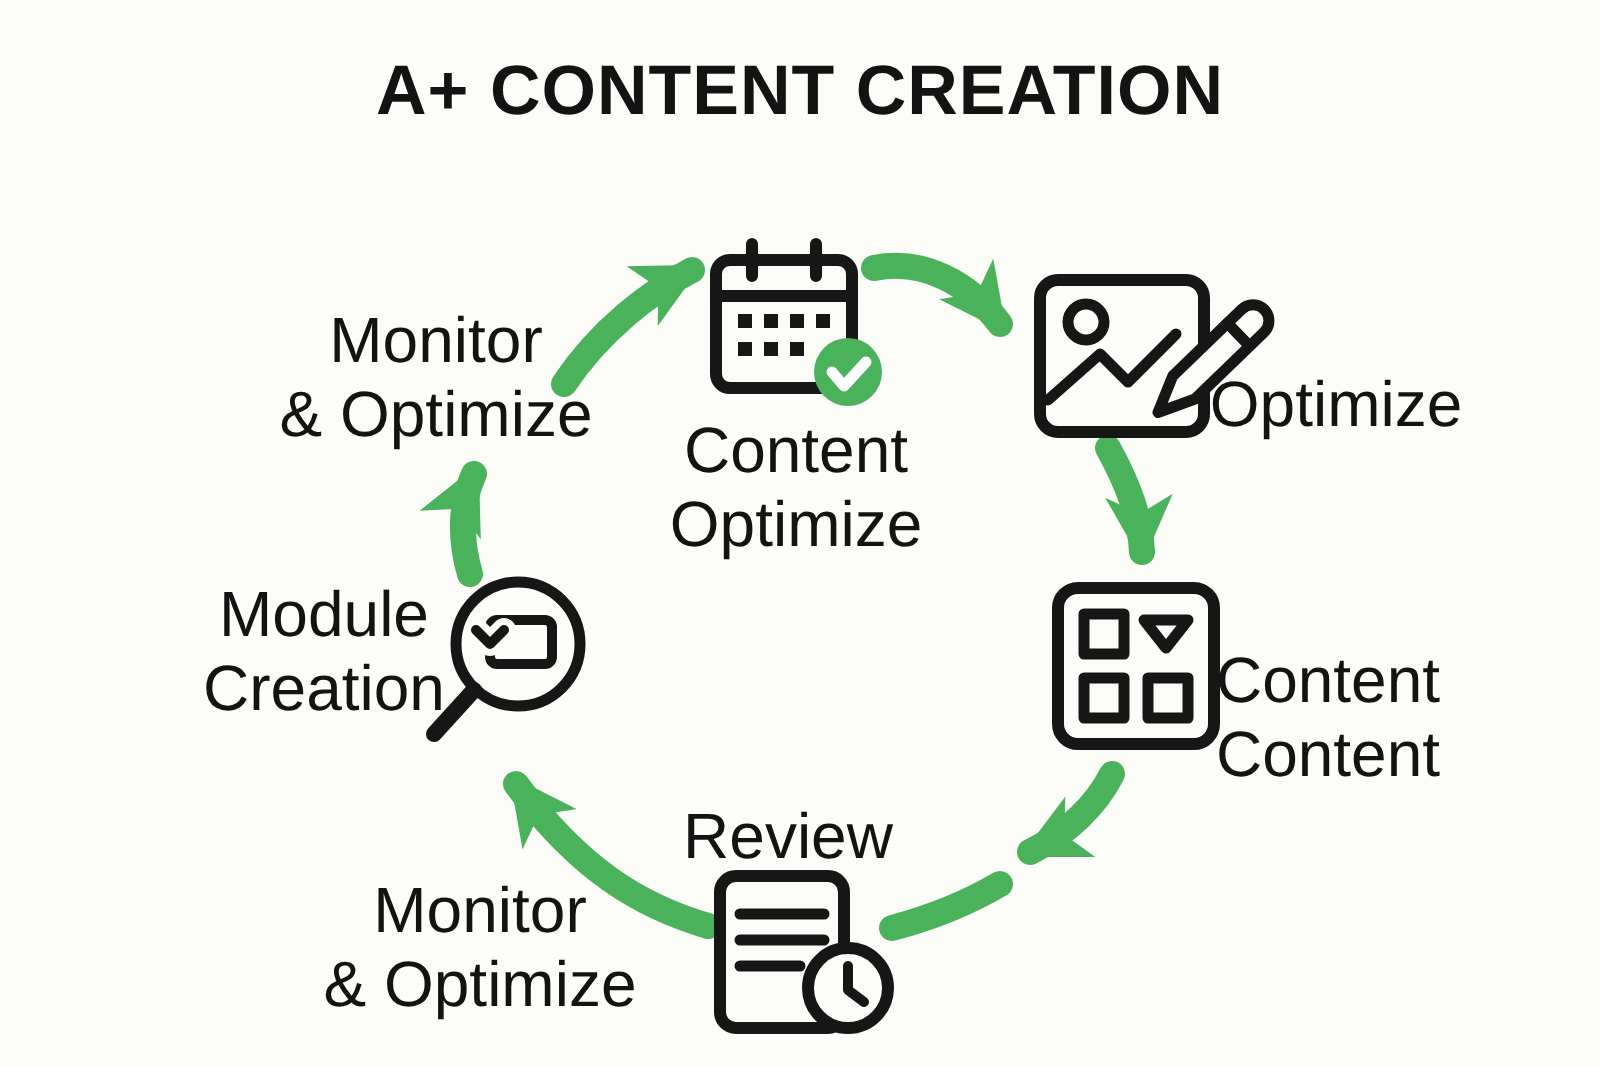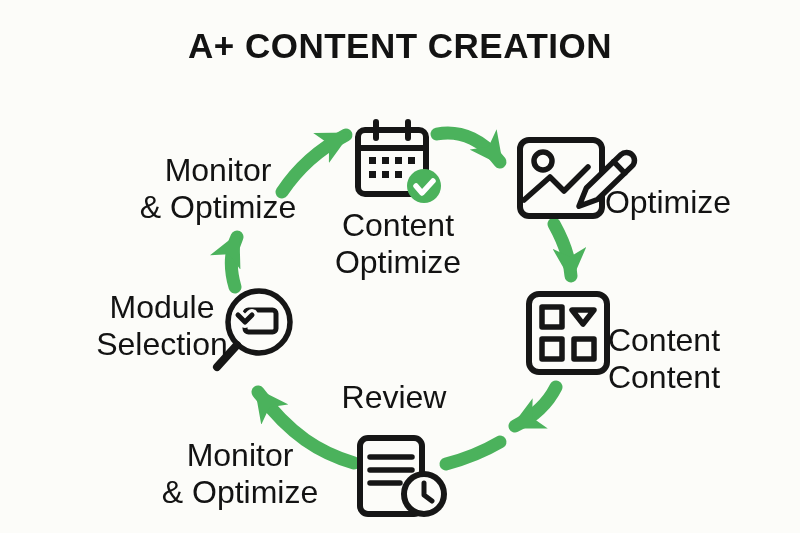--- a/index.html
+++ b/index.html
@@ -115,27 +115,27 @@
 
   <div class="step-label" style="left:668px;top:184px">
     <span>Optimize</span>
   </div>
 
   <div class="step-label" style="left:664px;top:322px">
     <span>Content</span>
     <span>Content</span>
   </div>
 
-  <div class="step-label" style="left:394px;top:379px">
+  <div class="step-label" style="left:394px;top:400px">
     <span>Review</span>
   </div>
 
   <div class="step-label" style="left:240px;top:437px">
     <span>Monitor</span>
     <span>&amp; Optimize</span>
   </div>
 
   <div class="step-label" style="left:162px;top:289px">
     <span>Module</span>
-    <span>Selection</span>
+    <span>Creation</span>
   </div>
 
 </div>
 
 </body></html>

